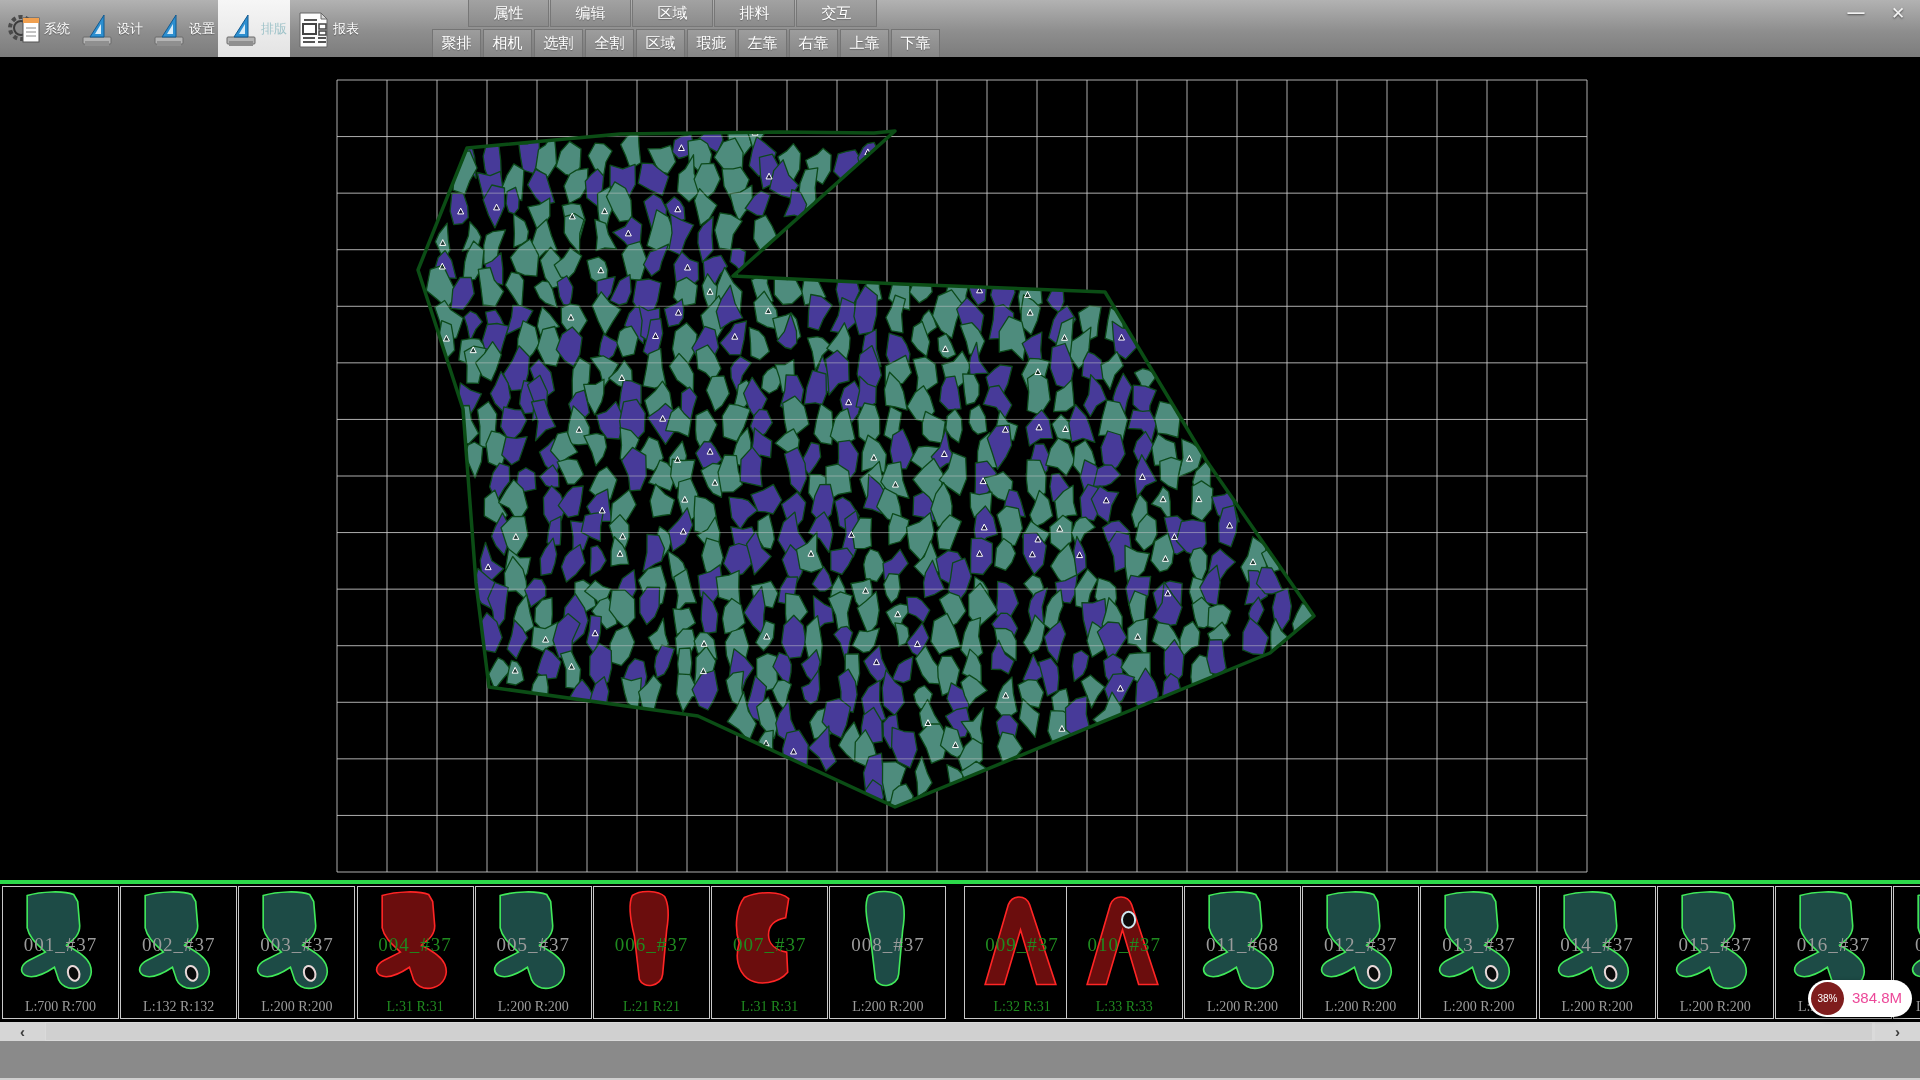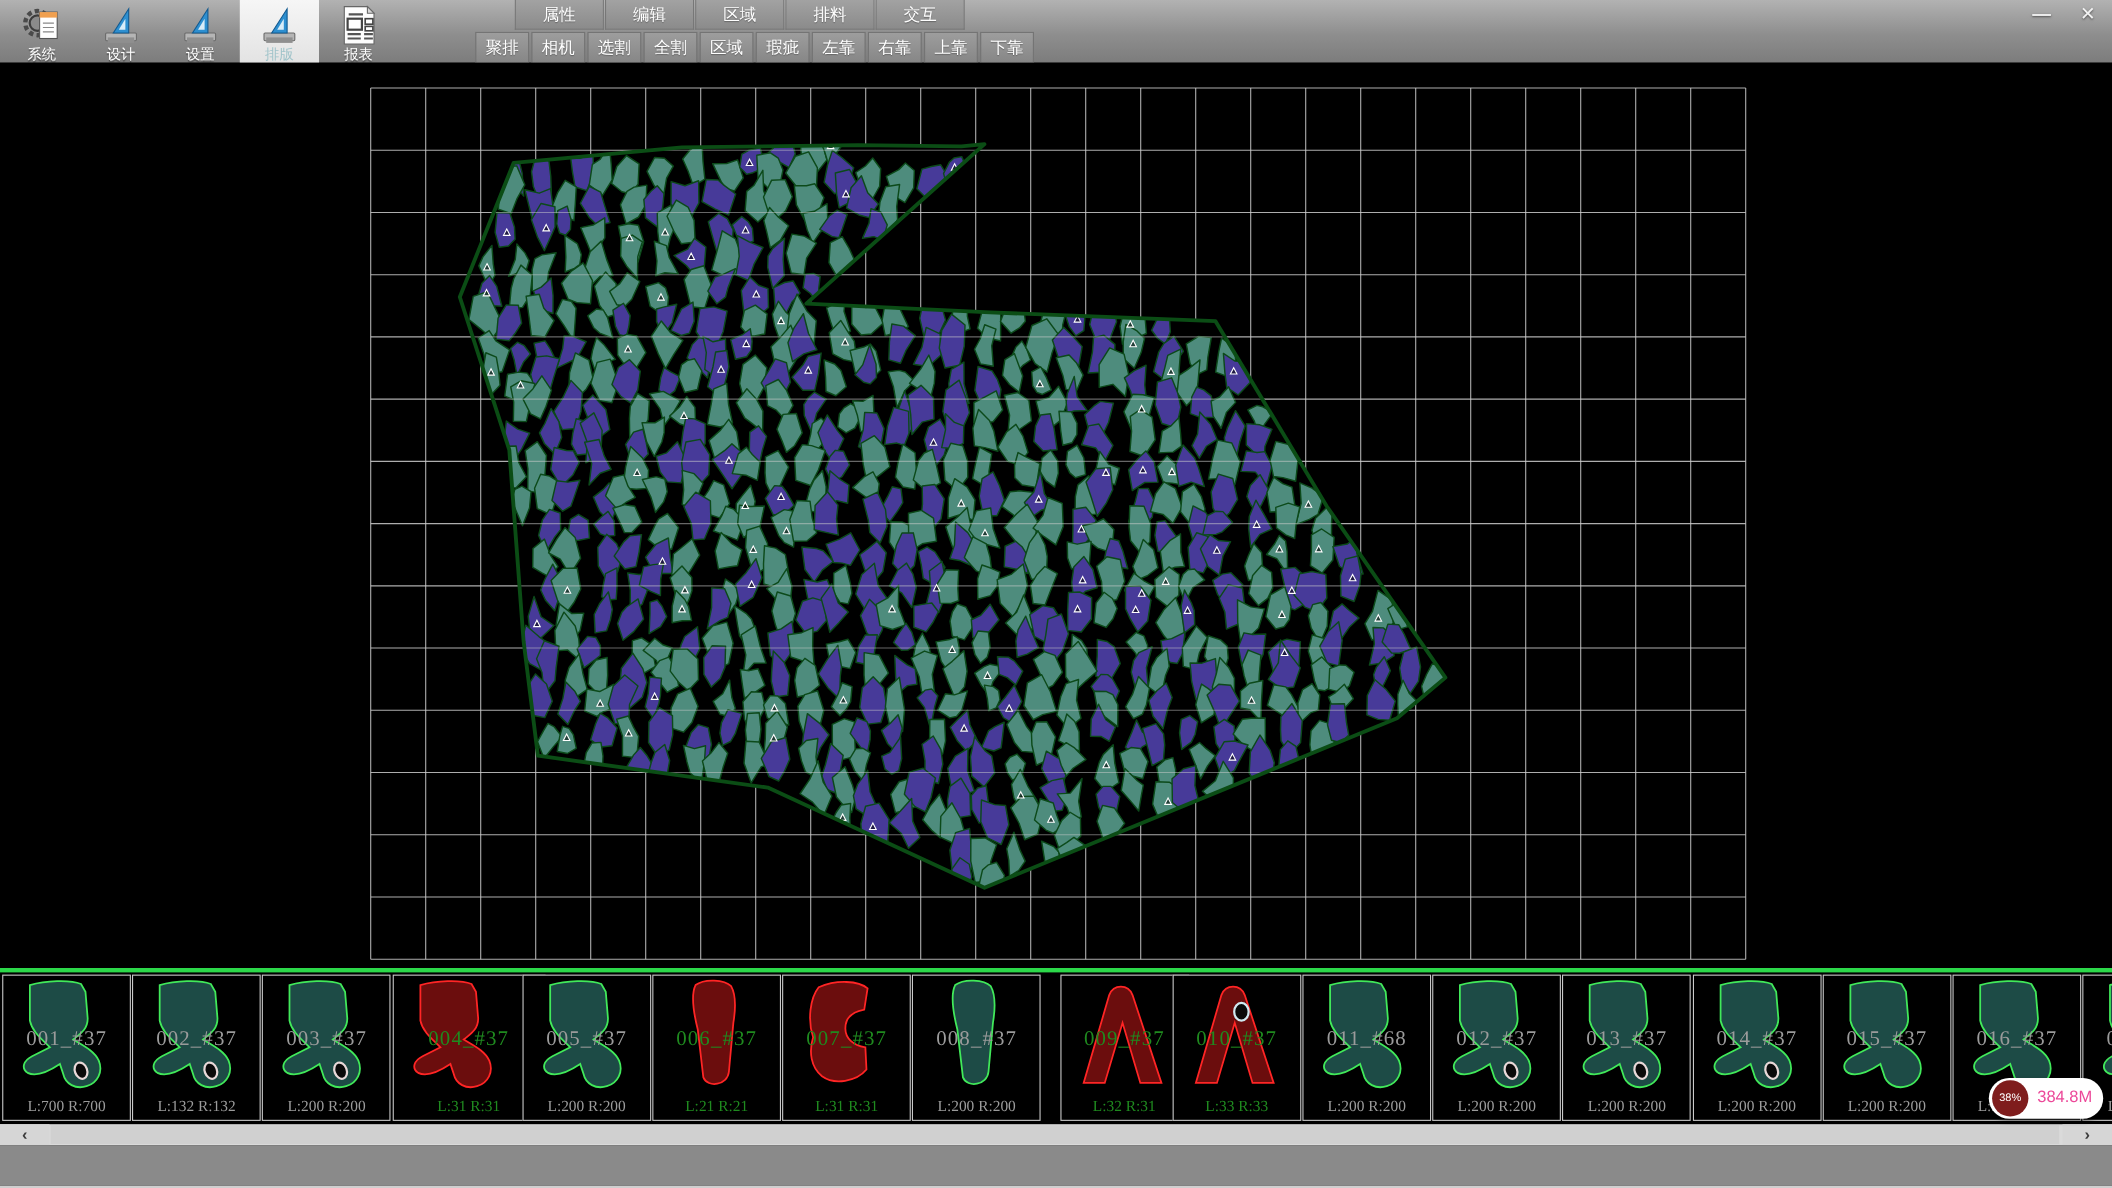--- a/index.html
+++ b/index.html
@@ -3,22 +3,22 @@
 <meta charset="utf-8">
 <style>
   html,body{margin:0;padding:0;background:#000;}
   body{width:1920px;height:1080px;position:relative;overflow:hidden;
        font-family:"Liberation Sans","DejaVu Sans",sans-serif;-webkit-font-smoothing:antialiased;}
 
   
   .toolbar{position:absolute;left:0;top:0;width:1920px;height:57px;
            background:linear-gradient(#b2b2b2,#8e8e8e 55%,#7c7c7c);border-bottom:1px solid #555;}
   .main-buttons{position:absolute;left:2px;top:0;height:57px;display:flex;}
-  .main-btn{width:72px;height:57px;display:flex;flex-direction:column;align-items:center;
-            justify-content:flex-end;cursor:default;}
+  .main-btn{width:72px;height:57px;display:flex;align-items:center;
+            justify-content:center;cursor:default;}
   .main-btn .mb-icon{height:38px;display:flex;align-items:center;justify-content:center;margin-top:2px;}
   .main-btn .mb-label{font-size:13px;color:#fff;text-shadow:0 1px 1px rgba(0,0,0,.35);line-height:15px;}
   .main-btn.active{background:linear-gradient(#f6f6f6,#e3e3e3);}
   .main-btn.active .mb-label{color:#9fc3c9;text-shadow:none;}
 
   .menu-row1{position:absolute;left:432px;top:0;height:27px;display:flex;margin-left:36px;}
   .menu-tab{width:79px;height:26px;display:flex;align-items:center;justify-content:center;
             color:#fff;font-size:15px;background:linear-gradient(#a2a2a2,#8b8b8b);
             border:1px solid #777;border-top:none;margin-right:1px;text-shadow:0 1px 1px rgba(0,0,0,.3);}
   .menu-row2{position:absolute;left:432px;top:29px;height:27px;display:flex;}
@@ -879,21 +879,21 @@
         <div class="lr lab-gray">L:132 R:132</div>
       </div>
       <div class="cell" style="left: 238.4px; width: 115px;">
         <svg width="96" height="106" viewBox="0 0 95 104">
           <path d="M16,6 C30,2 52,1 62,5 L66,12 L68,36 C68,46 61,50 55,55 C63,60 74,65 78,74 C82,84 77,94 67,97 C57,100 48,95 46,86 L43,77 C34,83 22,89 14,85 C8,81 10,74 18,70 L34,62 C27,55 18,48 16,38 Z" fill="#1d4b46" stroke="#41e95a" stroke-width="1.6"></path>
           <ellipse cx="62" cy="83" rx="5.5" ry="7.5" transform="rotate(-20 62 83)" fill="#0a0a0a" stroke="#e8d8d8" stroke-width="2"></ellipse>
         </svg>
         <div class="cl lab-gray">003_#37</div>
         <div class="lr lab-gray">L:200 R:200</div>
       </div>
-      <div class="cell" style="left: 356.6px; width: 115px; padding-left: 22px;">
+      <div class="cell" style="left: 356.6px; width: 115px;">
         <svg width="96" height="106" viewBox="0 0 95 104">
           <path d="M16,6 C30,2 52,1 62,5 L66,12 L68,36 C68,46 61,50 55,55 C63,60 74,65 78,74 C82,84 77,94 67,97 C57,100 48,95 46,86 L43,77 C34,83 22,89 14,85 C8,81 10,74 18,70 L34,62 C27,55 18,48 16,38 Z" fill="#6b0d0d" stroke="#ff2525" stroke-width="1.6"></path>
         </svg>
         <div class="cl lab-green">004_#37</div>
         <div class="lr lab-green">L:31 R:31</div>
       </div>
       <div class="cell" style="left: 474.8px; width: 115px;">
         <svg width="96" height="106" viewBox="0 0 95 104">
           <path d="M16,6 C30,2 52,1 62,5 L66,12 L68,36 C68,46 61,50 55,55 C63,60 74,65 78,74 C82,84 77,94 67,97 C57,100 48,95 46,86 L43,77 C34,83 22,89 14,85 C8,81 10,74 18,70 L34,62 C27,55 18,48 16,38 Z" fill="#1d4b46" stroke="#41e95a" stroke-width="1.6"></path>
         </svg>

